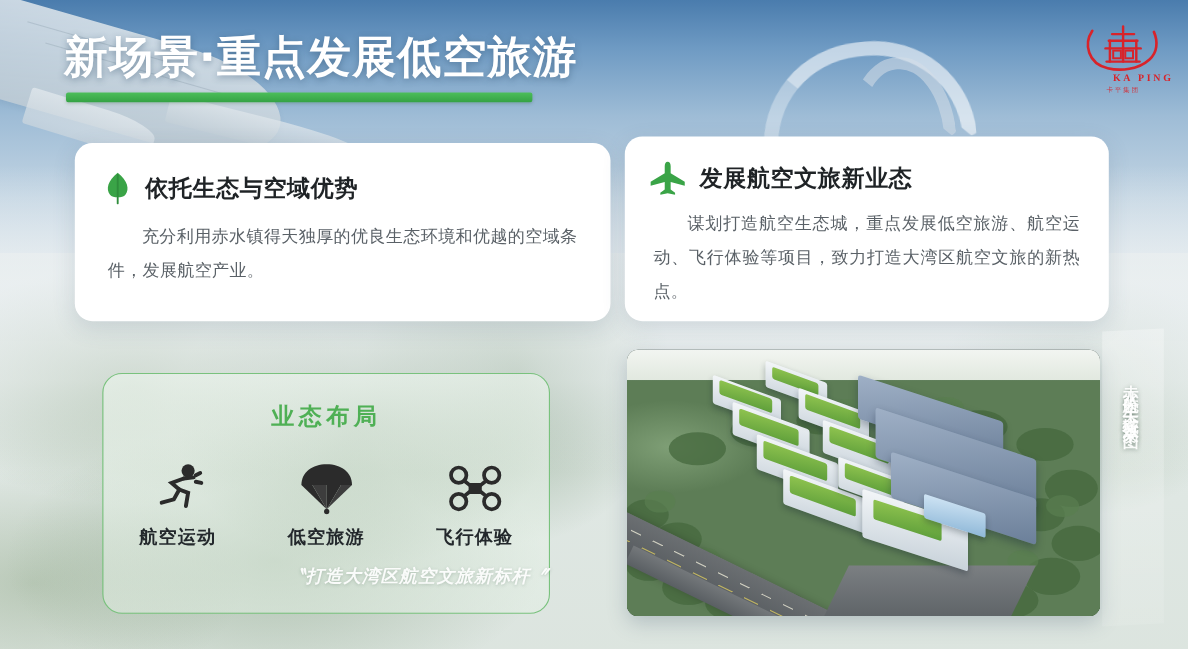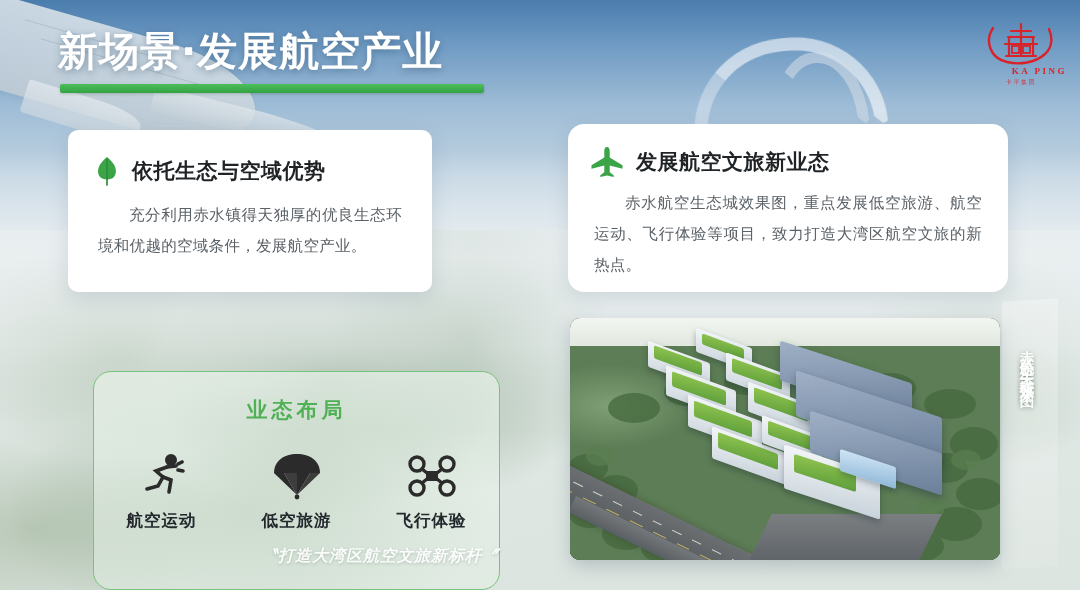--- a/index.html
+++ b/index.html
@@ -113,21 +113,21 @@
   .logo-cn{
     position:absolute;left:0;top:62px;width:92px;text-align:center;
     font-size:6px;letter-spacing:1.6px;color:#d8232a;opacity:.85;
   }
 
   
   .card{
     position:absolute;background:#ffffff;border-radius:16px;
     box-shadow:0 6px 20px rgba(70,95,120,.16);
   }
-  #card-eco{left:68px;top:130px;width:364px;height:162px;border-radius:10px;}
+  #card-eco{left:68px;top:130px;width:487px;height:162px;}
   #card-tour{left:568px;top:124px;width:440px;height:168px;}
 
   .card-head{display:flex;align-items:center;gap:12px;}
   #card-eco .card-head{padding:26px 0 0 26px;}
   #card-tour .card-head{padding:22px 0 0 22px;}
 
   .card-title{
     font-size:21px;font-weight:bold;color:#1f2326;letter-spacing:.5px;
     font-family:"DejaVu Sans","Liberation Sans",sans-serif;
   }
@@ -139,21 +139,20 @@
   #card-eco .card-body{margin:14px 30px 0 30px;text-indent:2em;}
   #card-tour .card-body{margin:10px 26px 0 26px;text-indent:2em;}
 
   .icon-leaf,.icon-plane{display:block;}
 
   
   .green-panel{
     position:absolute;left:93px;top:339px;width:405px;height:217px;
     border:1.6px solid #79c27d;border-radius:18px;
     background:linear-gradient(180deg,rgba(236,245,237,.62),rgba(228,240,229,.50));
-    margin-top:32px;
   }
   .panel-title{
     position:absolute;left:0;top:24px;width:405px;text-align:center;
     font-size:21px;font-weight:bold;color:#4fb055;letter-spacing:4px;
     font-family:"DejaVu Sans","Liberation Sans",sans-serif;
   }
   .panel-items{
     position:absolute;left:0;top:76px;width:405px;height:95px;
     display:flex;justify-content:space-around;align-items:flex-start;
   }
@@ -255,21 +254,21 @@
 
   <div class="wing-main"></div>
   <div class="wing-flap"></div>
   <div class="wing-tip"></div>
   <div class="wing-line1"></div>
   <div class="wing-line2"></div>
 
   <div class="paraglider"></div>
   <div class="paraglider-shade"></div>
 
-  <div class="title">新场景·发展航空产业</div>
+  <div class="title">新场景·重点发展低空旅游</div>
   <div class="title-rule"></div>
 
   <div class="logo">
     <svg width="92" height="52" viewBox="0 0 92 52">
       <g fill="none" stroke="#d8232a" stroke-width="2.4" stroke-linecap="round">
         <path d="M18 12 C10 24 14 42 32 46 C44 49 60 47 70 38 C77 32 78 22 74 13"></path>
       </g>
       <g stroke="#d8232a" stroke-width="2.2" fill="none" stroke-linecap="round">
         <path d="M46 8 L46 13"></path>
         <path d="M36 15 L56 15"></path>
@@ -298,21 +297,21 @@
     <div class="card-body">充分利用赤水镇得天独厚的优良生态环境和优越的空域条件，发展航空产业。</div>
   </div>
 
   <div class="card" id="card-tour">
     <div class="card-head">
       <svg class="icon-plane" width="34" height="32" viewBox="0 0 34 32">
         <path d="M17 1 C15.2 1 14.3 2.6 14.3 5.2 L14.3 11.6 L1.5 19.2 L1.5 22.8 L14.3 19.4 L14.3 26.2 L10.3 29.2 L10.3 31 L17 29.6 L23.7 31 L23.7 29.2 L19.7 26.2 L19.7 19.4 L32.5 22.8 L32.5 19.2 L19.7 11.6 L19.7 5.2 C19.7 2.6 18.8 1 17 1 Z" fill="#3aa447"></path>
       </svg>
       <div class="card-title">发展航空文旅新业态</div>
     </div>
-    <div class="card-body">赤水航空生态城效果图，重点发展低空旅游、航空运动、飞行体验等项目，致力打造大湾区航空文旅的新热点。</div>
+    <div class="card-body">谋划打造航空生态城，重点发展低空旅游、航空运动、飞行体验等项目，致力打造大湾区航空文旅的新热点。</div>
   </div>
 
   <div class="green-panel">
     <div class="panel-title">业态布局</div>
 
     <div class="panel-items">
 
       <div class="panel-item">
         <div class="gfx">
           <svg width="48" height="46" viewBox="0 0 48 46">

